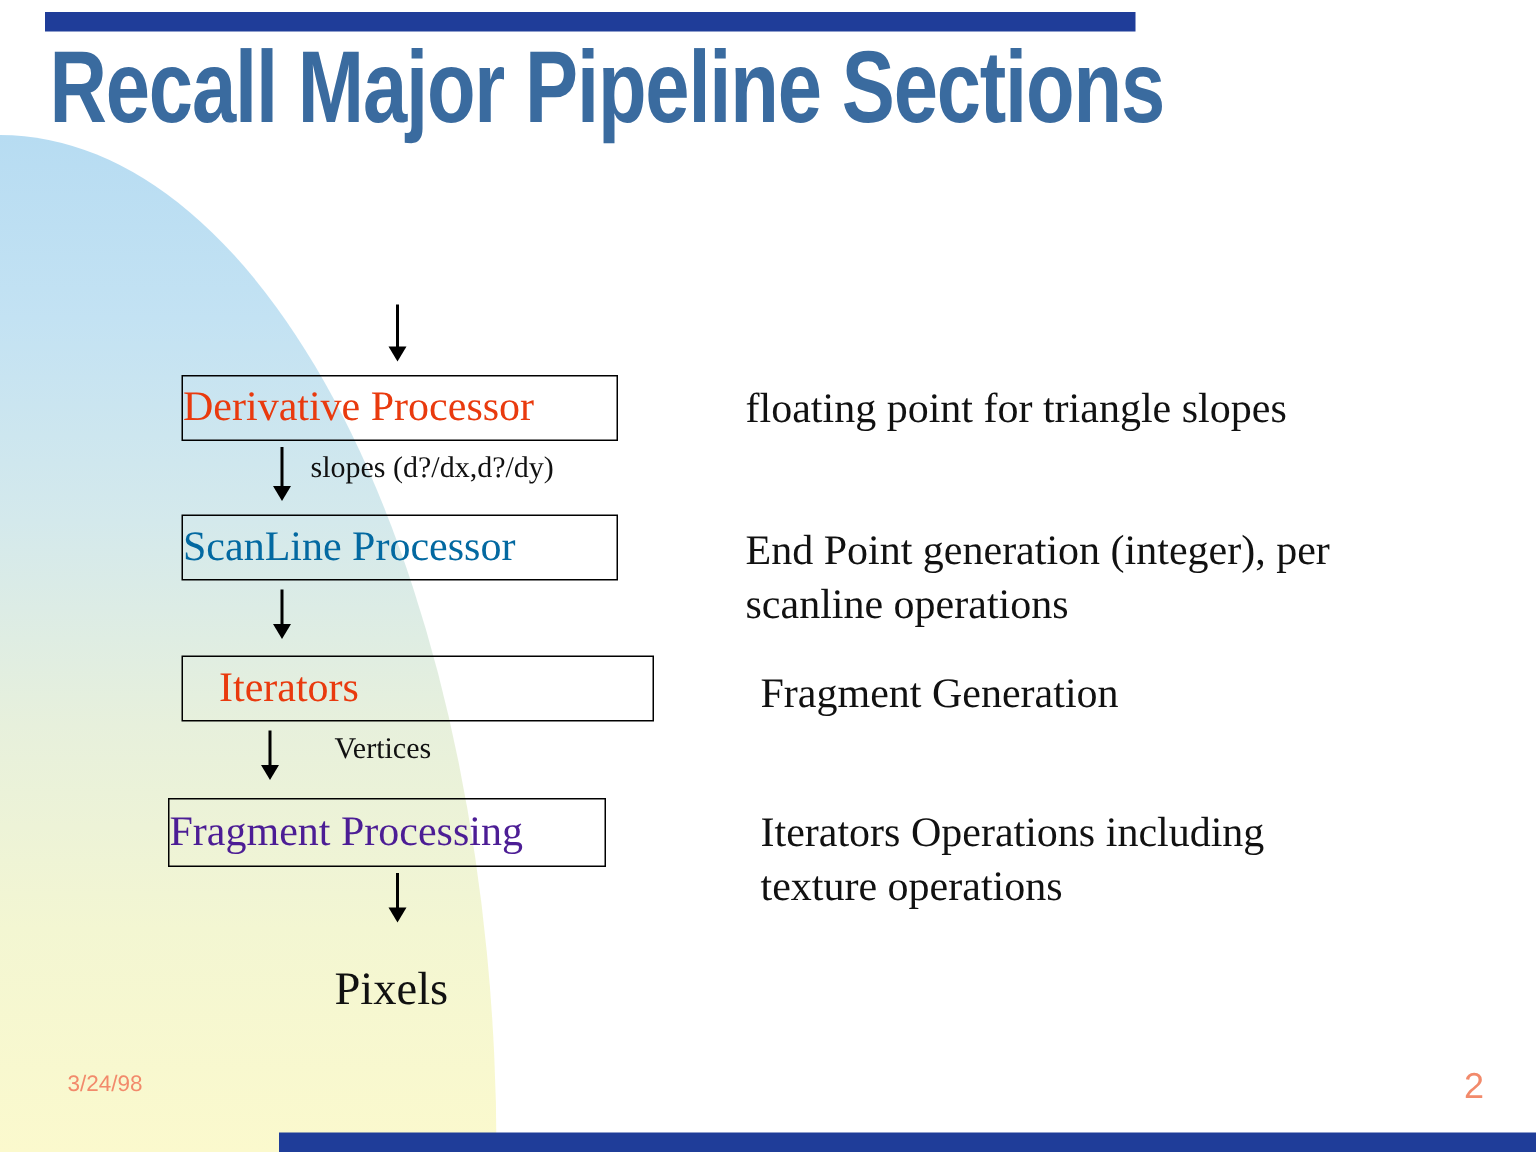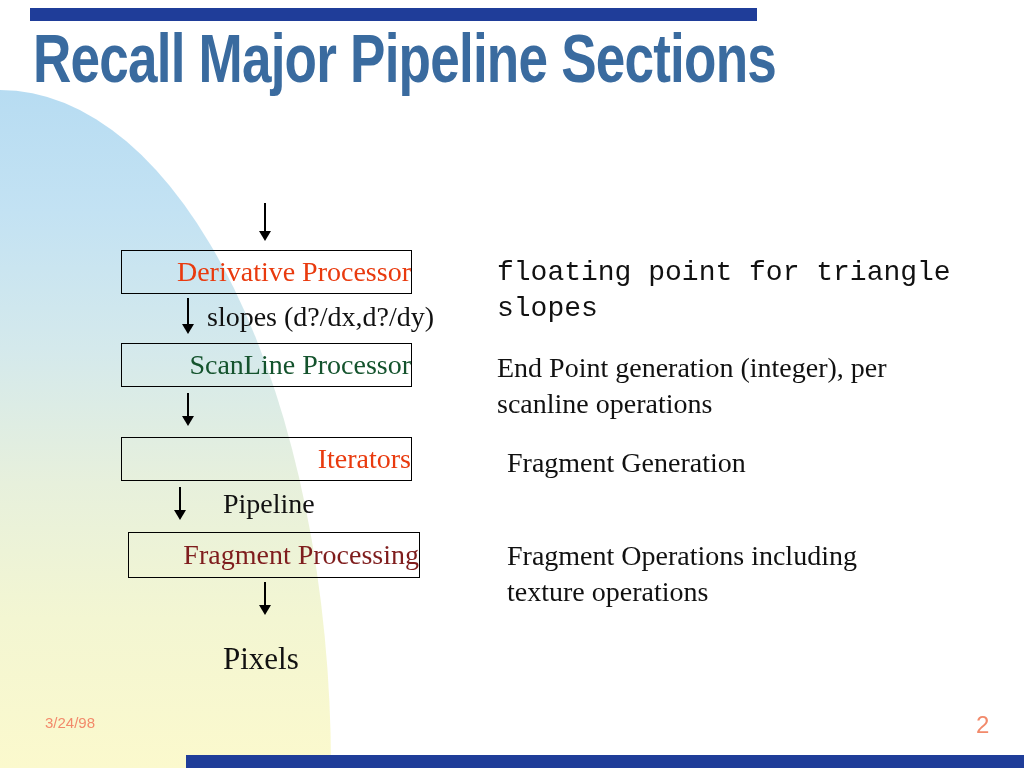--- a/index.html
+++ b/index.html
@@ -24,43 +24,43 @@
     font-size:68px;font-weight:700;letter-spacing:-1px;line-height:1.0;
     color:#3a6b9f;white-space:nowrap;
     transform:scaleX(0.78);transform-origin:0 50%;
   }
   
   .term{position:absolute;font-size:31px;color:#111;white-space:nowrap;}
   .term-source{left:133px;top:146px;}
   .term-sink{left:223px;top:641px;text-align:center;}
   .stage-box{
     position:absolute;border:1px solid #000;background:transparent;
-    display:flex;align-items:center;justify-content:flex-end;
+    display:flex;align-items:center;justify-content:flex-start;
     font-size:28px;white-space:nowrap;
   }
   .box1{left:121px;top:250px;width:289px;height:42px;color:#e93a0e;}
-  .box2{left:121px;top:343px;width:289px;height:42px;color:#14532d;}
-  .box3{left:121px;top:437px;width:289px;height:42px;color:#e93a0e;}
-  .box4{left:128px;top:532px;width:290px;height:44px;color:#7f1d1d;}
+  .box2{left:121px;top:343px;width:289px;height:42px;color:#0369a1;}
+  .box3{left:121px;top:437px;width:289px;height:42px;color:#e93a0e;padding-left:24px;}
+  .box4{left:112px;top:532px;width:290px;height:44px;color:#4c1d95;}
   .arrow{position:absolute;width:12px;}
   .arrow .shaft{position:absolute;left:5px;top:0;bottom:8px;width:2px;background:#000;}
   .arrow .head{position:absolute;left:0;bottom:0;width:0;height:0;
     border-left:6px solid transparent;border-right:6px solid transparent;border-top:10px solid #000;}
   .arrow-a{left:259px;top:203px;height:38px;}
   .arrow-b{left:182px;top:298px;height:36px;}
   .arrow-c{left:182px;top:393px;height:33px;}
   .arrow-d{left:174px;top:487px;height:33px;}
   .arrow-e{left:259px;top:582px;height:33px;}
-  .edge-label{position:absolute;font-size:28px;color:#111;white-space:nowrap;}
+  .edge-label{position:absolute;font-size:20px;color:#111;white-space:nowrap;}
   .elab1{left:207px;top:301px;}
   .elab2{left:216px;top:394px;}
   .elab3{left:223px;top:488px;}
   
   .annotation{position:absolute;font-size:28px;line-height:36px;color:#111;white-space:pre-line;}
-  .ann1{left:497px;top:255px;font-family:Liberation Mono, monospace;}
+  .ann1{left:497px;top:255px;}
   .ann2{left:497px;top:350px;}
   .ann3{left:507px;top:445px;}
   .ann4{left:507px;top:538px;}
   
   .footer-text{position:absolute;font-family:"Liberation Sans","DejaVu Sans",sans-serif;color:#f28a6b;}
   .footer-date{left:45px;top:714px;font-size:15px;}
   .footer-page{left:976px;top:711px;font-size:24px;}
 </style>
 </head>
 <body>
@@ -99,36 +99,36 @@
     </div>
 
   <div class="stage-box box3">
     <span>Iterators</span>
   </div>
 
   <div class="arrow arrow-d">
       <i class="shaft"></i>
       <i class="head"></i>
     </div>
-  <div class="edge-label elab3">Pipeline</div>
+  <div class="edge-label elab3">Vertices</div>
 
   <div class="stage-box box4">
     <span>Fragment Processing</span>
   </div>
 
   <div class="arrow arrow-e">
       <i class="shaft"></i>
       <i class="head"></i>
     </div>
 
   <div class="term term-sink">Pixels</div>
 
   <div class="annotation ann1">floating point for triangle slopes</div>
   <div class="annotation ann2">End Point generation (integer), per
 scanline operations</div>
   <div class="annotation ann3">Fragment Generation</div>
-  <div class="annotation ann4">Fragment Operations including
+  <div class="annotation ann4">Iterators Operations including
 texture operations</div>
 
   <div class="footer-text footer-date">3/24/98</div>
   <div class="footer-text footer-page">2</div>
 
 </div>
 
 </body></html>

